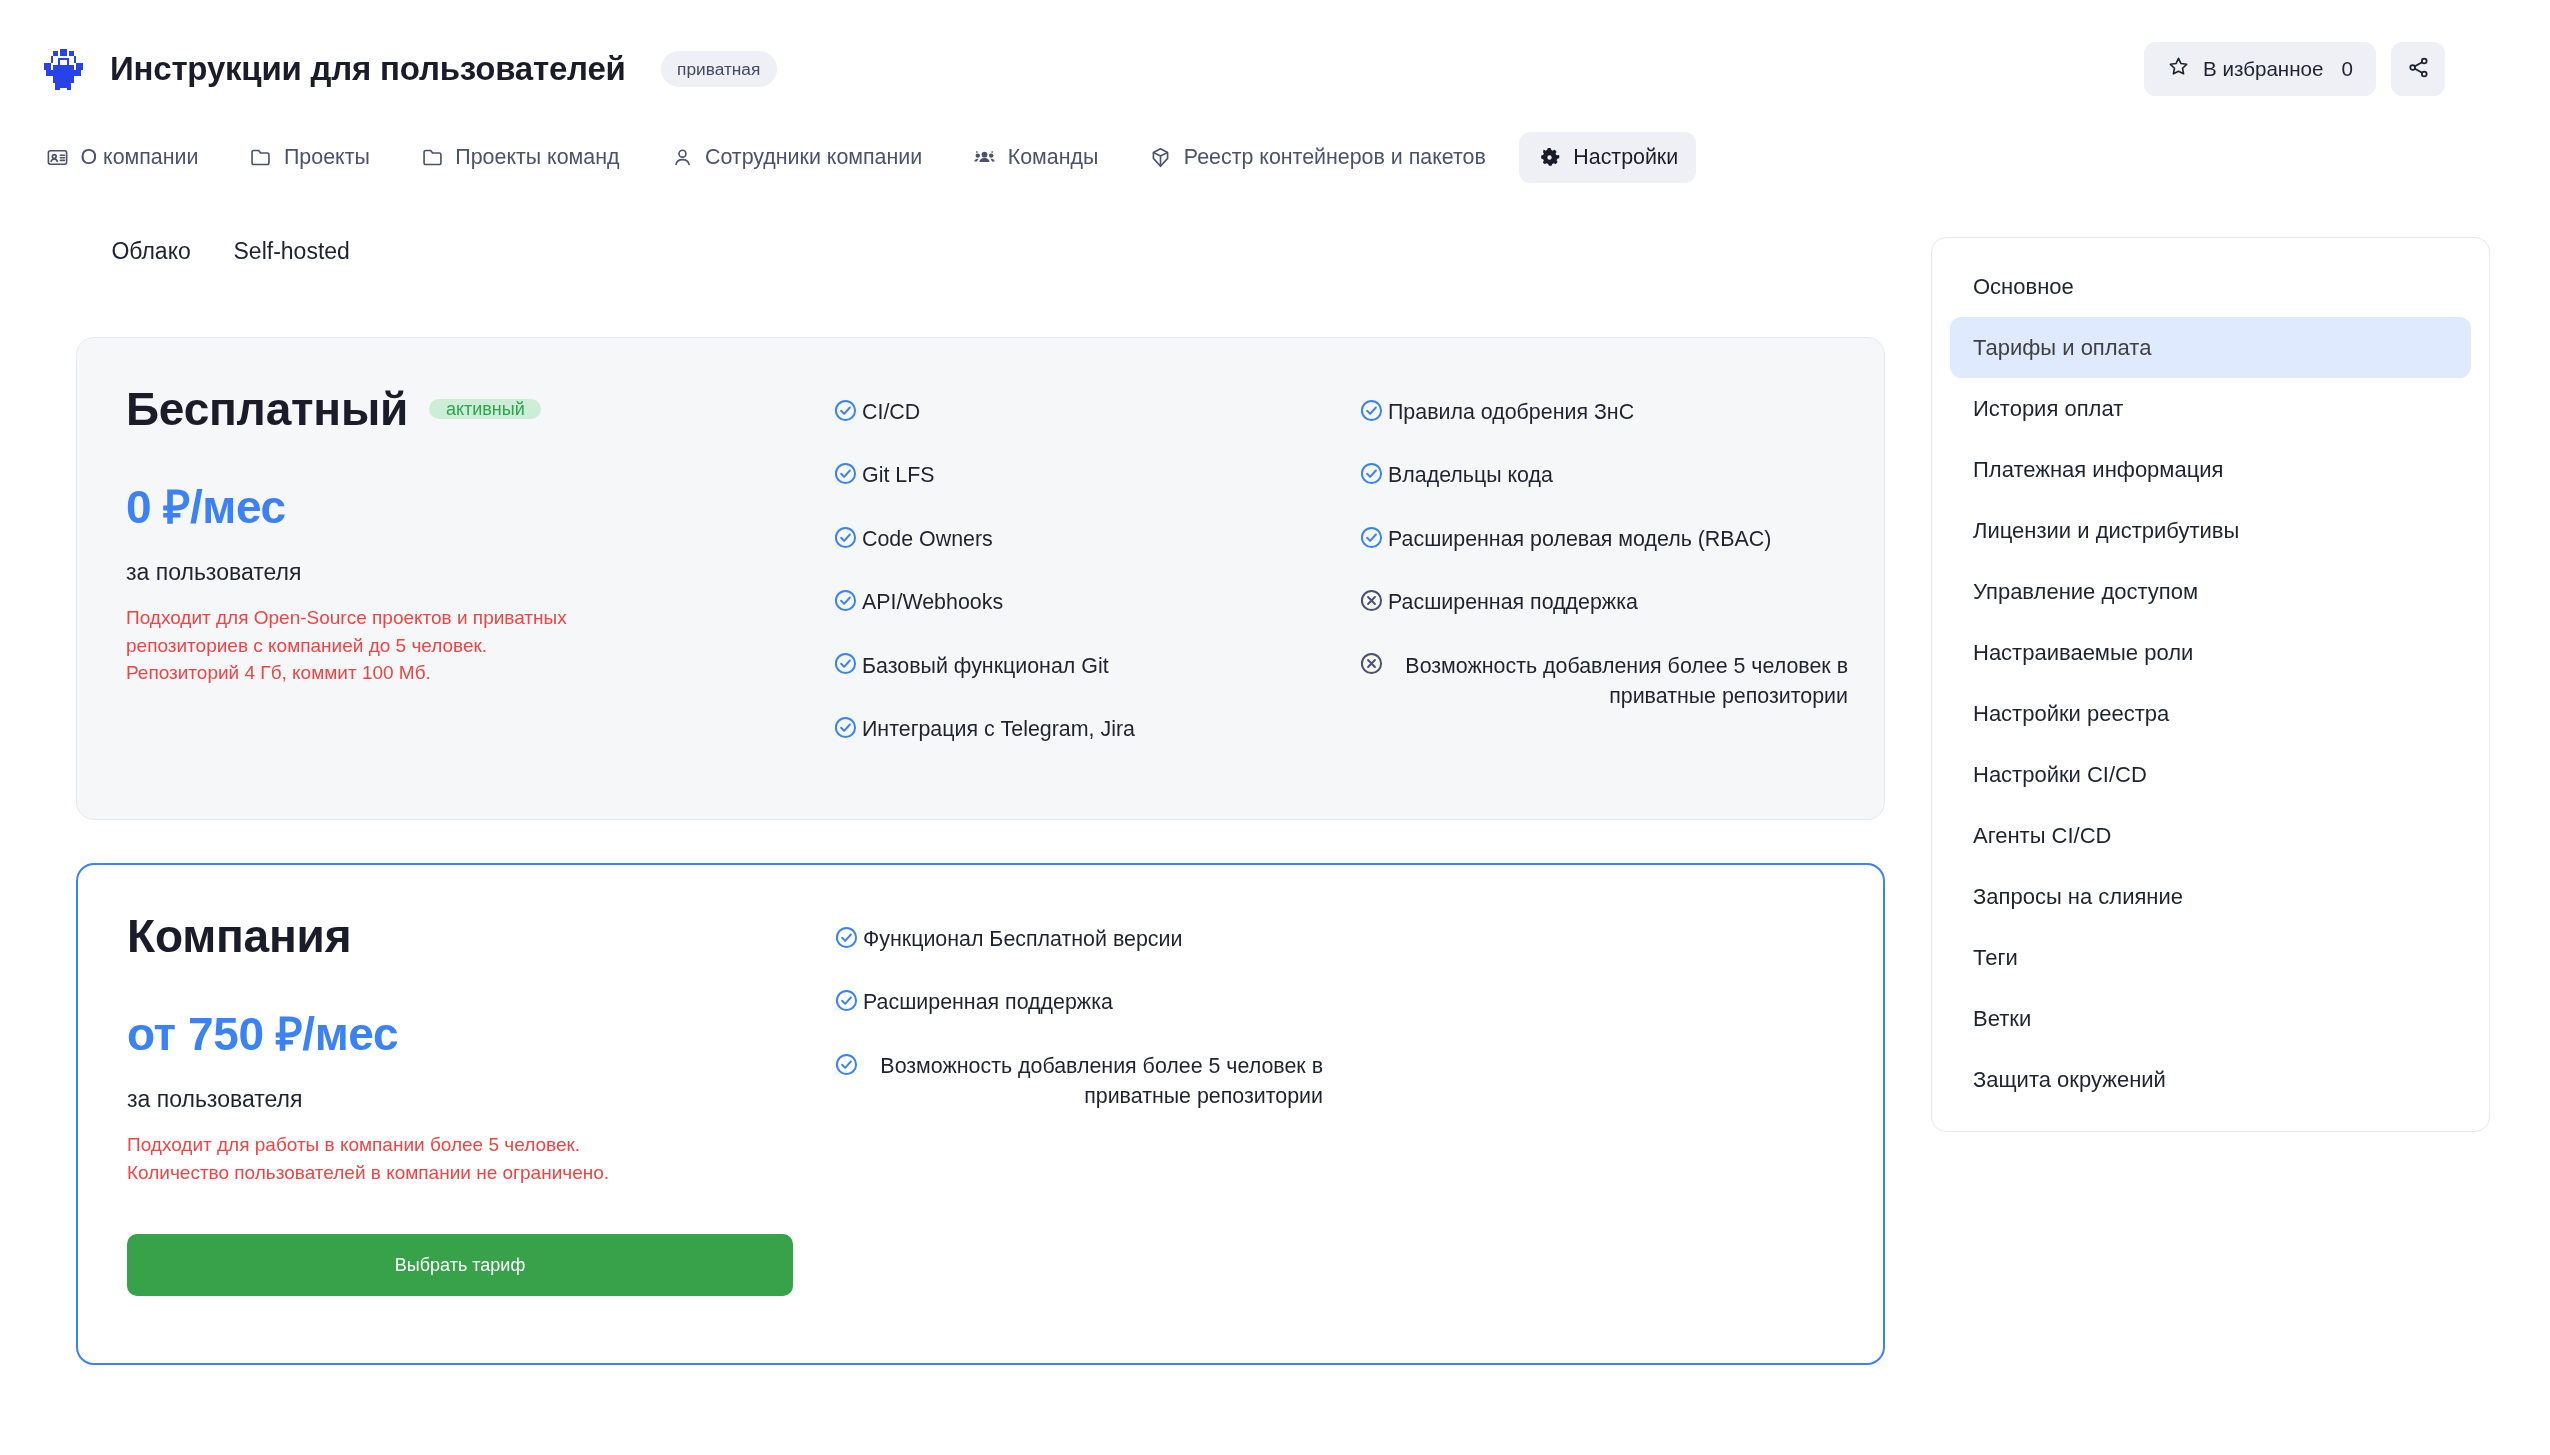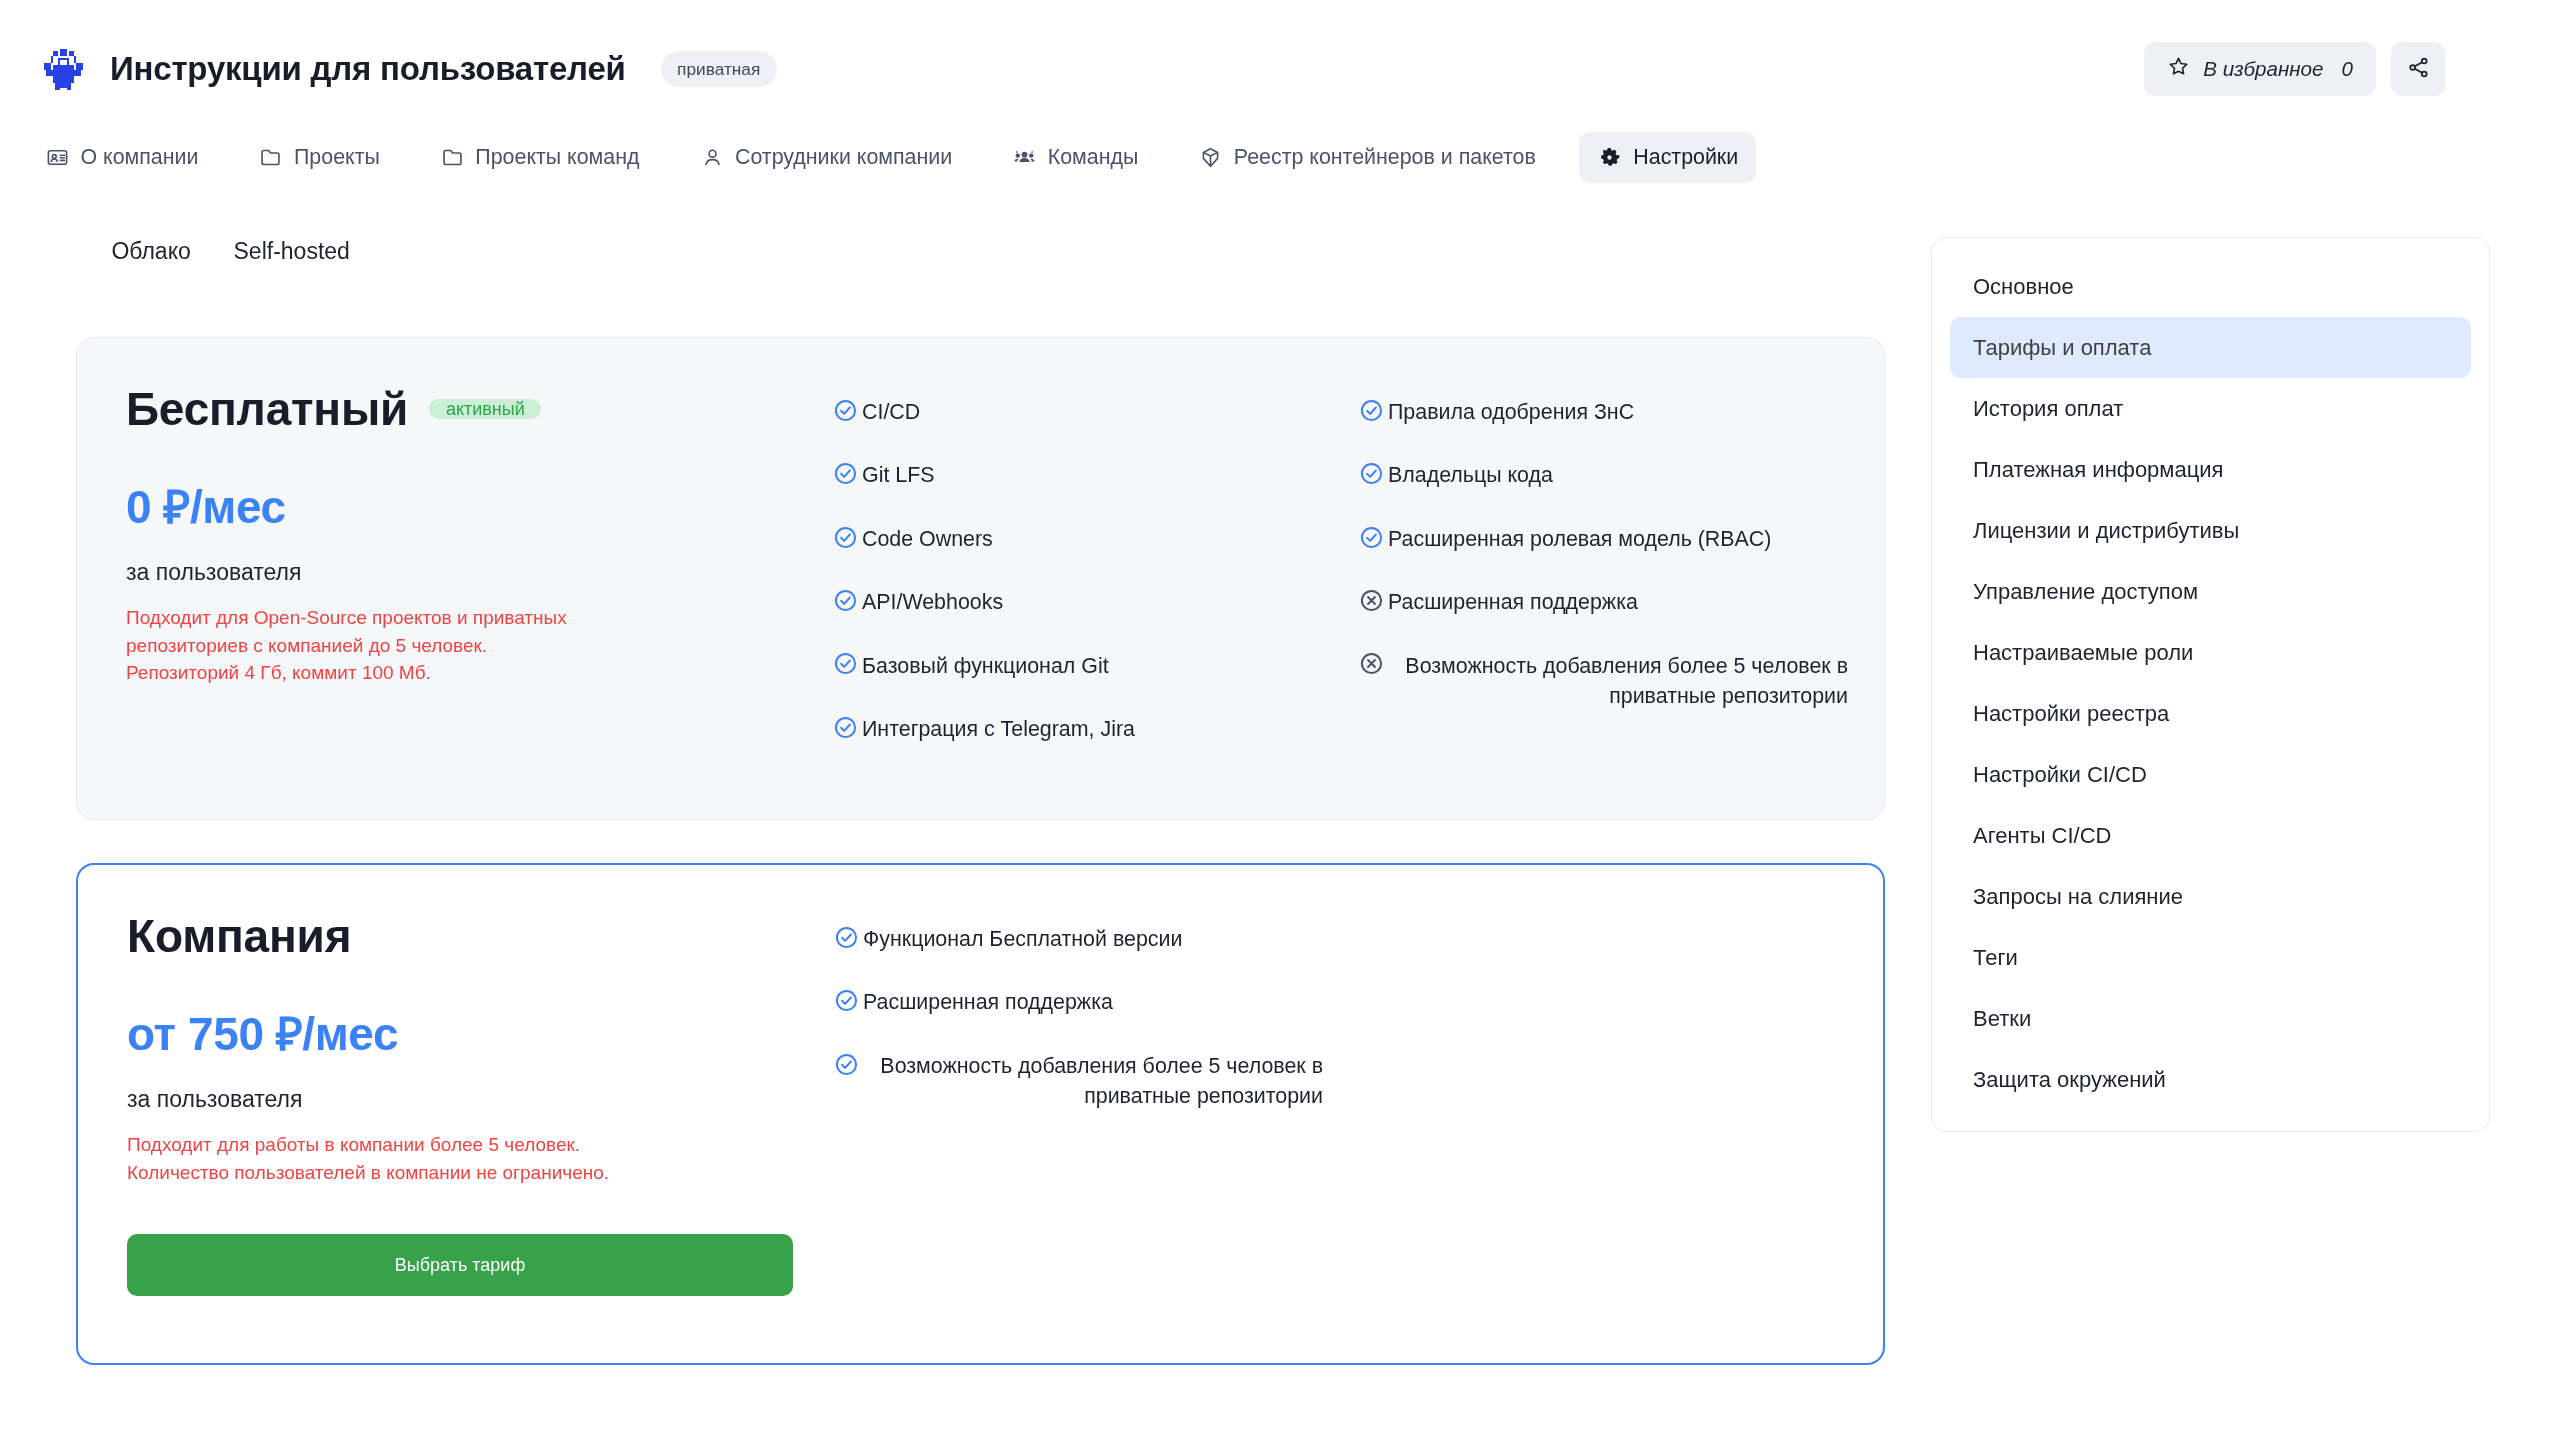--- a/index.html
+++ b/index.html
@@ -60,42 +60,41 @@
     gap: 13px;
     height: 54px;
     padding: 0 23px;
     border-radius: 11.5px;
     background: #eef0f6;
     color: #1f2330;
     font-size: 20.6px;
     white-space: nowrap;
     border: none;
     cursor: pointer;
-    font-style: italic;
   }
   .btn-fav .count { color: #1f2330; margin-left: 5px; }
   .btn-share {
     display: inline-flex;
     align-items: center;
     justify-content: center;
     width: 54px; height: 54px;
     border-radius: 11.5px;
     background: #eef0f6;
     border: none;
     cursor: pointer;
   }
 
   
   .nav {
     position: absolute;
     left: 0; top: 132px;
     width: 2478px;
     display: flex;
     align-items: center;
-    gap: 25px;
+    gap: 15px;
     padding: 0 28px;
   }
   .nav-item {
     display: inline-flex;
     align-items: center;
     gap: 11.5px;
     height: 51px;
     padding: 0 18px;
     border-radius: 11.5px;
     font-size: 21.4px;

